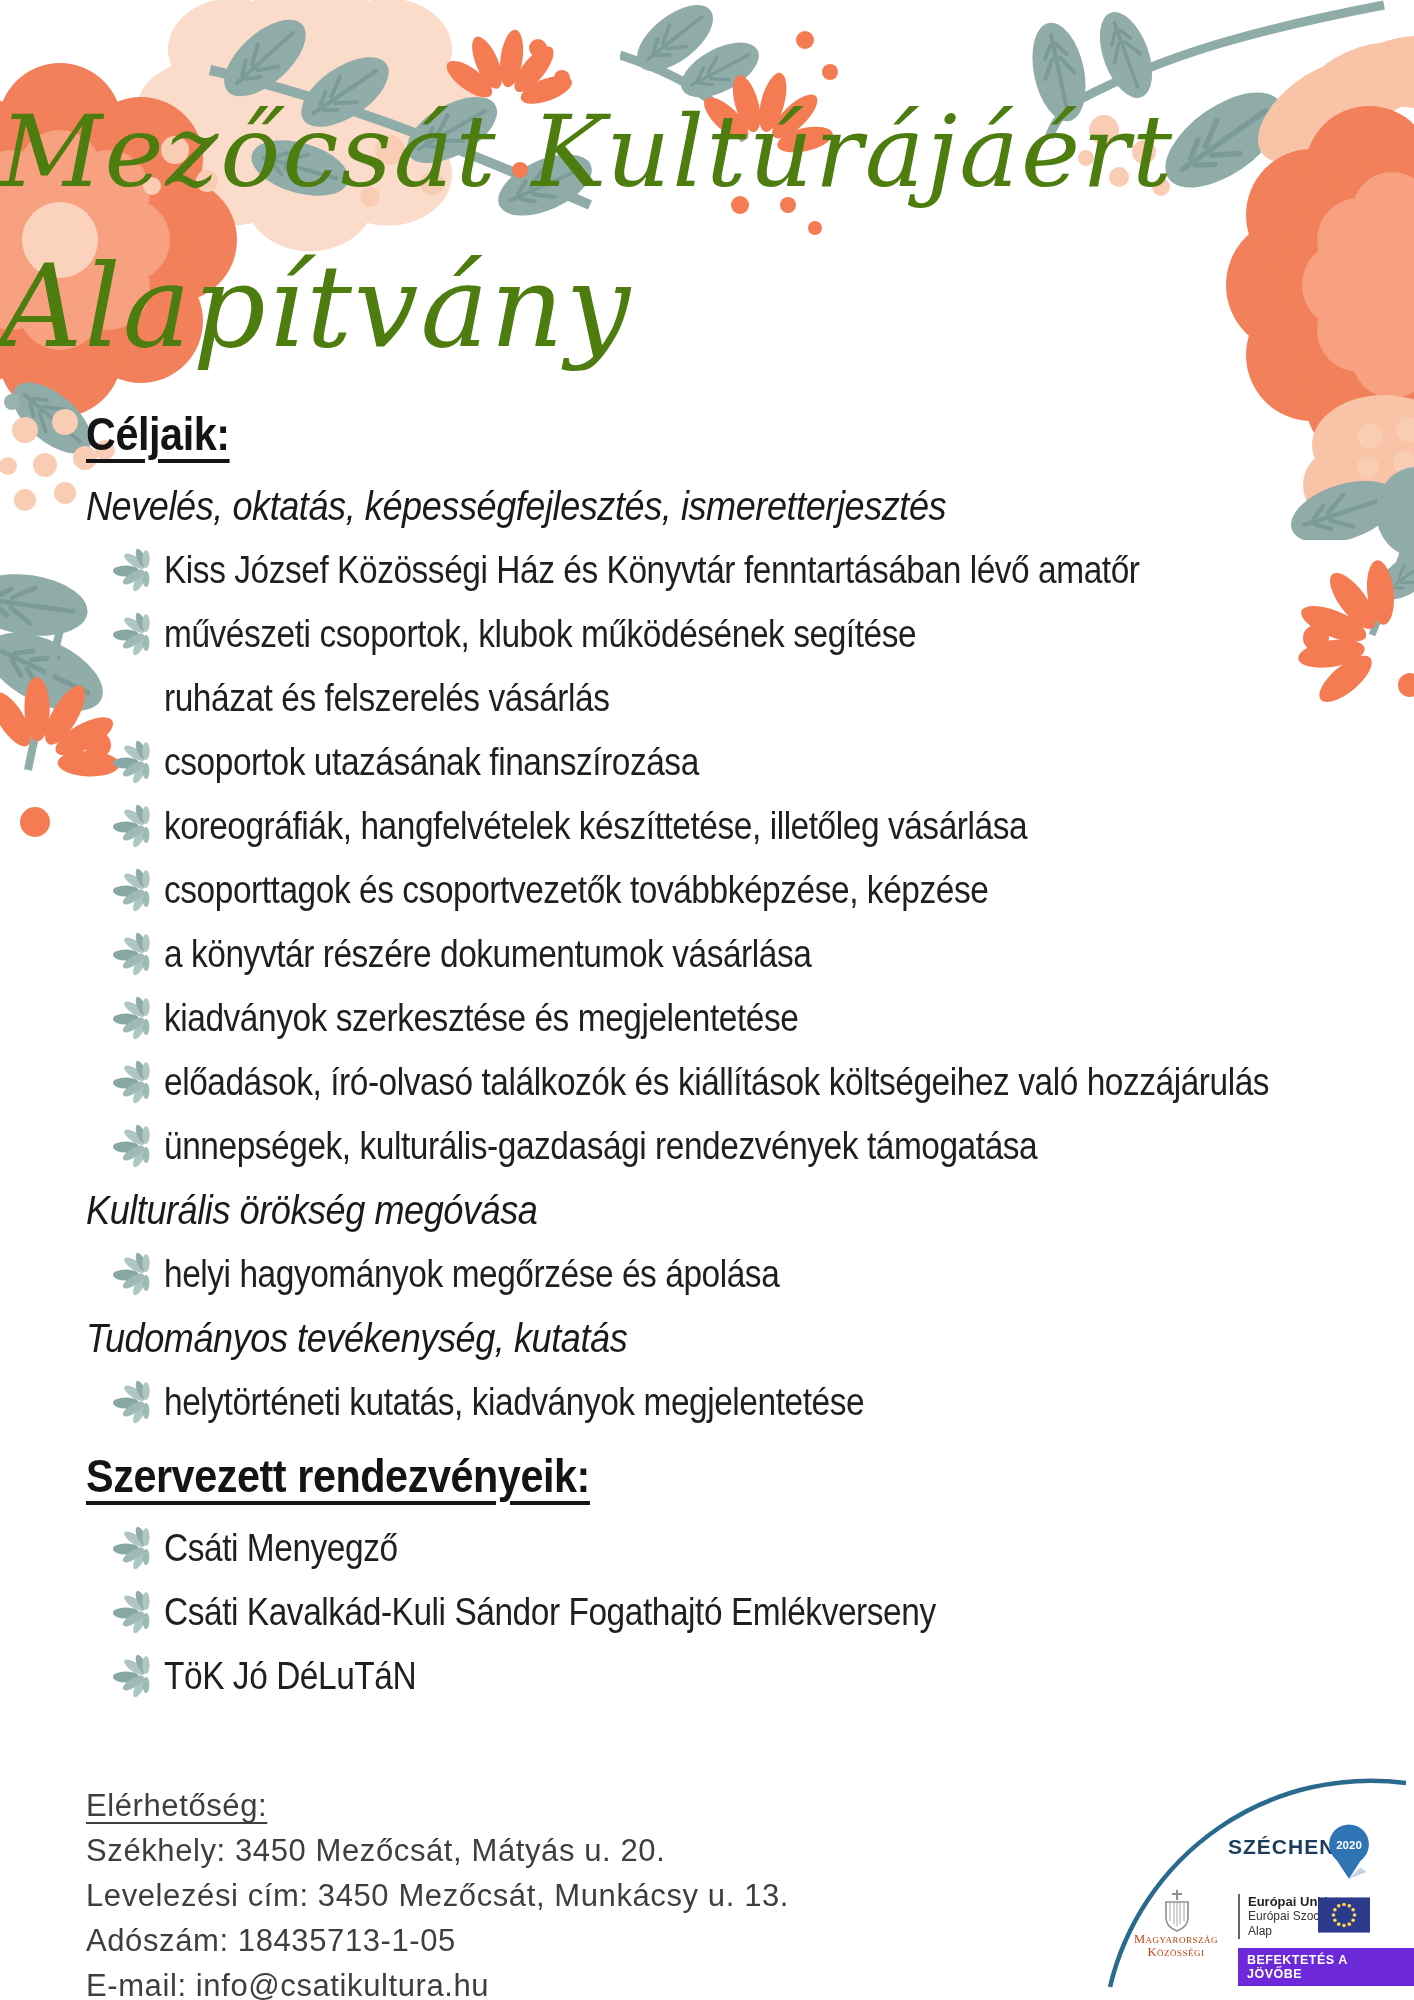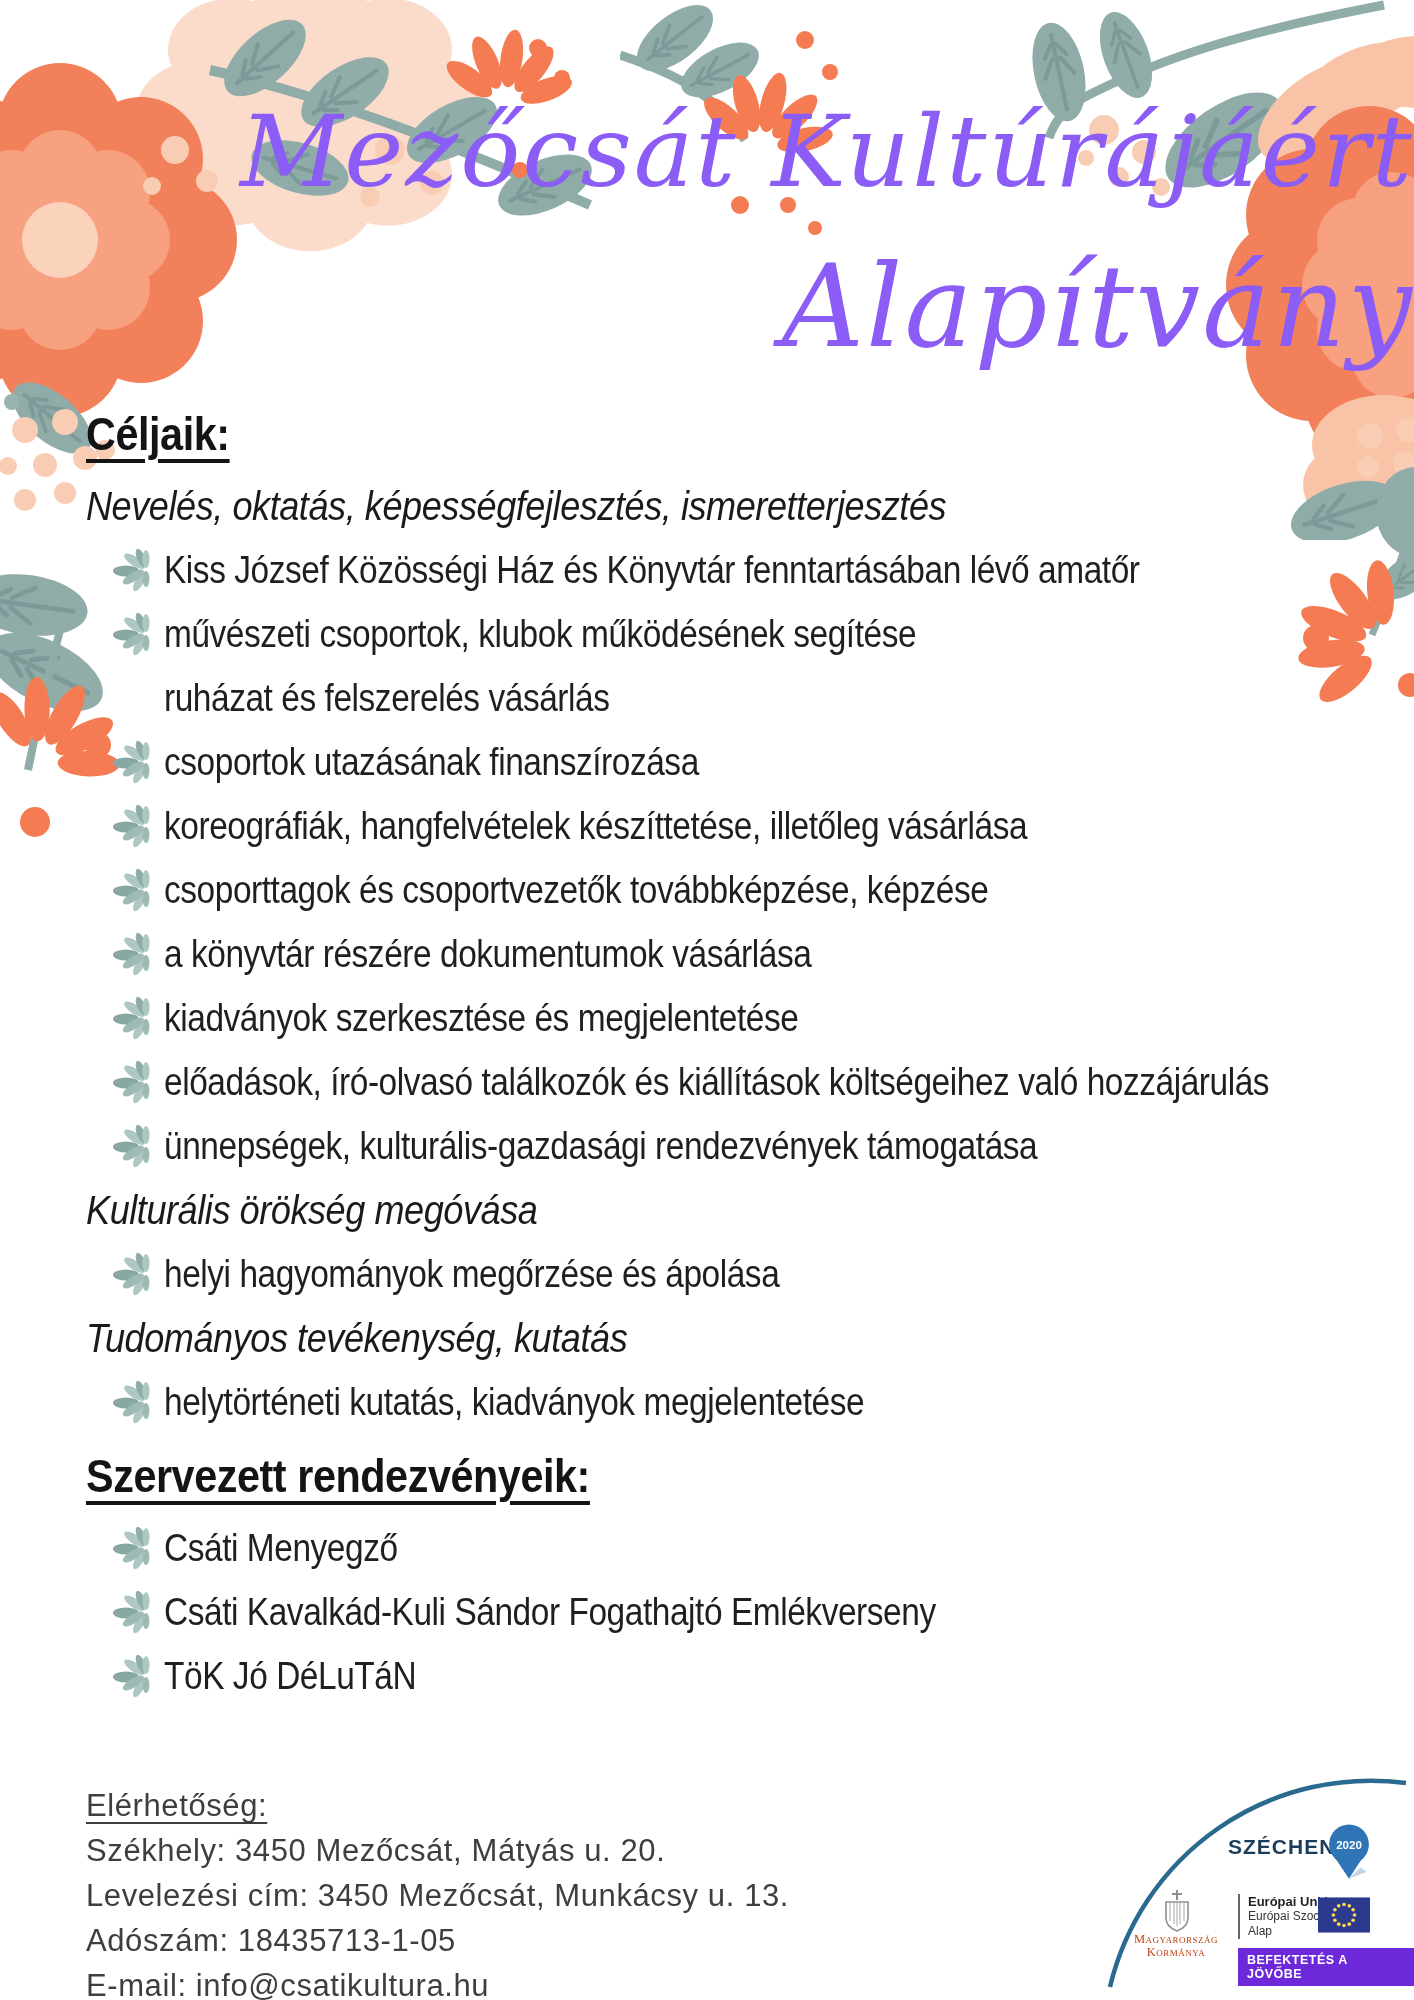--- a/index.html
+++ b/index.html
@@ -1,22 +1,22 @@
 <!DOCTYPE html>
 <html><head>
 <meta charset="utf-8">
 <style>
   html,body{margin:0;padding:0;background:#ffffff;}
   .poster{position:relative;width:1414px;height:2000px;background:#ffffff;overflow:hidden;
           font-family:"Liberation Sans",sans-serif;color:#202020;}
   svg.deco{position:absolute;pointer-events:none;}
 
   
-  .title{position:absolute;top:72px;left:0;right:0;text-align:right;
-         font-family:"DejaVu Serif",serif;font-style:italic;color:#8b5cf6;z-index:5;}
+  .title{position:absolute;top:72px;left:0;right:0;text-align:left;
+         font-family:"DejaVu Serif",serif;font-style:italic;color:#4d7c0f;z-index:5;}
   .title-l1{font-size:100px;line-height:160px;letter-spacing:2px;}
   .title-l2{font-size:114px;line-height:150px;letter-spacing:2px;}
 
   
   .content{position:absolute;left:86px;top:392px;right:0;z-index:6;}
   .row{display:flex;align-items:center;height:64px;text-align:right;}
   .row .leaf{display:none;width:46px;height:50px;margin:0 6px 0 26px;flex:0 0 46px;}
   .row-bullet .leaf{display:block;}
   .row-plain{padding-left:78px;}
   .row .txt{display:inline-block;white-space:nowrap;transform:scaleX(0.88);
@@ -683,21 +683,21 @@
       <path d="M30,72 L45,57 L53,63 Z" fill="#C3D4E4"></path>
       <text x="30" y="33" text-anchor="middle" font-family="Liberation Sans, sans-serif" font-size="15" font-weight="bold" fill="#ffffff">2020</text>
     </svg>
     <svg class="coa" width="30" height="44" viewBox="0 0 30 44">
       <path d="M15,1 V11 M10,5 H20" stroke="#8E8E8E" stroke-width="2" fill="none"></path>
       <path d="M4,13 H26 V29 Q26,38 15,42 Q4,38 4,29 Z" stroke="#8E8E8E" stroke-width="1.6" fill="#ffffff"></path>
       <path d="M8,13 V32 M12,13 V35 M15,13 V37 M18,13 V35 M22,13 V32" stroke="#B5B5B5" stroke-width="1.2"></path>
     </svg>
     <div class="gov">
       <div>Magyarország</div>
-      <div>Kormánya</div>
+      <div>Közösségi</div>
     </div>
     <div class="eu">
       <div class="l1">Európai Unió</div>
       <div class="l2">Európai Szociális</div>
       <div class="l3">Alap</div>
     </div>
     <svg class="flag" width="52" height="36" viewBox="0 0 74 50">
       <rect width="74" height="50" fill="#2B3A8C"></rect>
       <g fill="#FFD84B">
         <circle cx="52" cy="25" r="2.6"></circle>

